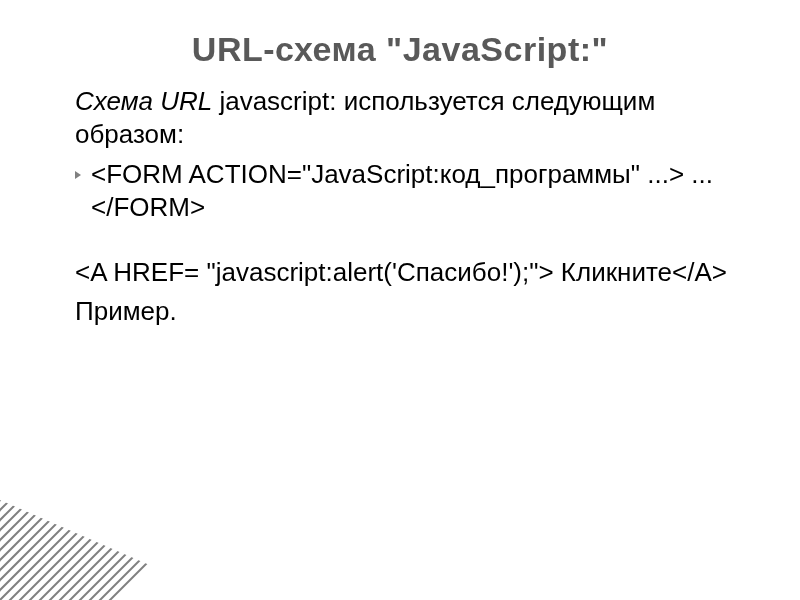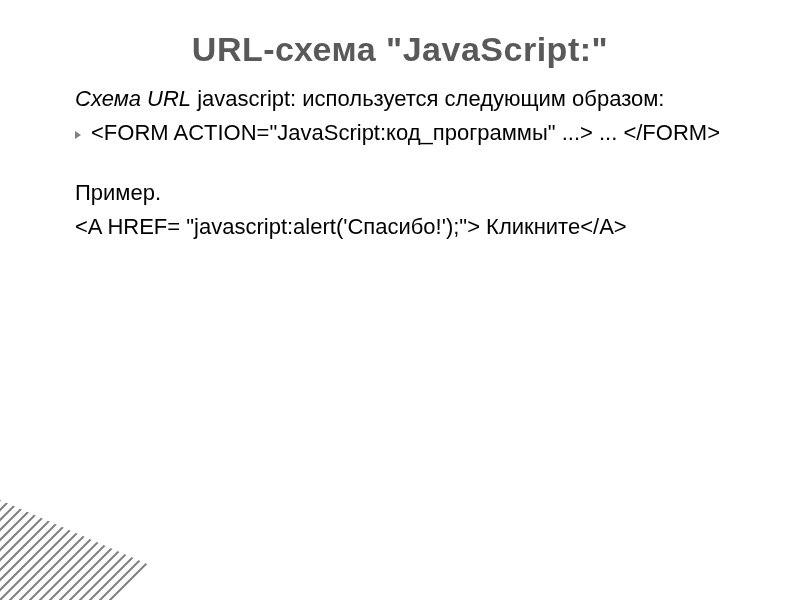--- a/index.html
+++ b/index.html
@@ -23,21 +23,21 @@
     font-weight: 700;
     font-size: 34px;
     color: #595959;
     text-align: center;
     padding-top: 30px;
     padding-bottom: 16px;
     letter-spacing: 0.5px;
   }
   .body {
     padding: 0 60px 0 75px;
-    font-size: 22px;
+    font-size: 26px;
     line-height: 1.28;
   }
   .body p {
     margin: 0 0 6px 0;
   }
   .intro .em {
     font-style: italic;
   }
   .bullet {
     position: relative;
@@ -79,22 +79,22 @@
 
   <div class="body">
     <p class="intro">
       <span class="em">Схема URL</span><span> javascript: используется следующим образом:</span>
     </p>
 
     <p class="bullet">&lt;FORM ACTION="JavaScript:код_программы" ...&gt; ... &lt;/FORM&gt;</p>
 
     <div class="gap"></div>
 
+    <p>&lt;A HREF= "javascript:alert('Спасибо!');"&gt; Кликните&lt;/A&gt;</p>
     <p>Пример.</p>
-    <p>&lt;A HREF= "javascript:alert('Спасибо!');"&gt; Кликните&lt;/A&gt;</p>
   </div>
 
   <div class="decor">
     <svg width="230" height="100" viewBox="0 0 230 100">
       <defs>
         <clipPath id="tri">
           <polygon points="0,0 0,100 230,100"></polygon>
         </clipPath>
       </defs>
       <g clip-path="url(#tri)" stroke="#808080" stroke-width="2">

